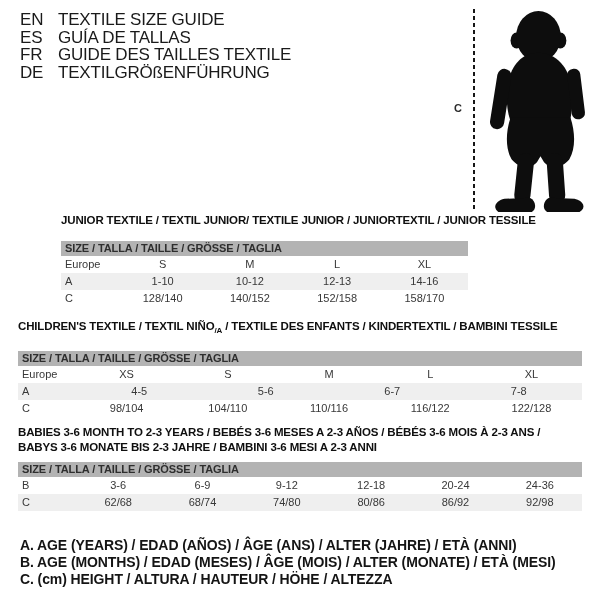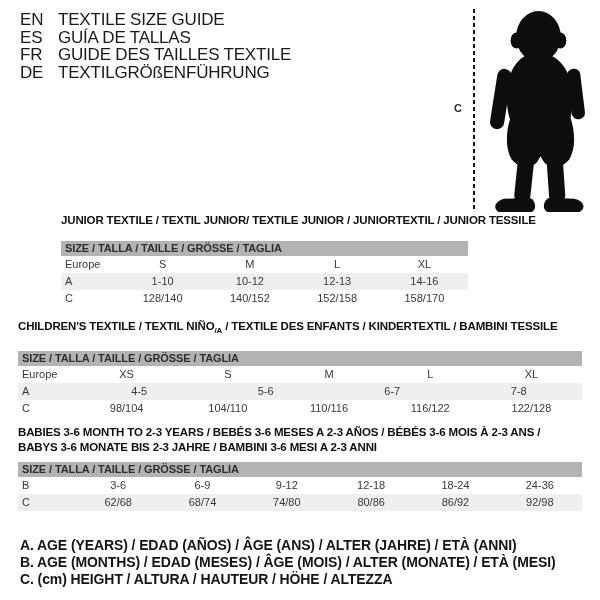--- a/index.html
+++ b/index.html
@@ -139,21 +139,21 @@
 <div class="section" id="section-2">
     <div class="title-line"><span>BABIES 3-6 MONTH TO 2-3 YEARS / BEBÉS 3-6 MESES A 2-3 AÑOS / BÉBÉS 3-6 MOIS À 2-3 ANS /</span></div>
     <div class="title-line"><span>BABYS 3-6 MONATE BIS 2-3 JAHRE / BAMBINI 3-6 MESI A 2-3 ANNI</span></div>
     <div class="size-bar">SIZE / TALLA / TAILLE / GRÖSSE / TAGLIA</div>
     <div class="t-row">
       <span class="row-label">B</span>
       <span class="cell">3-6</span>
       <span class="cell">6-9</span>
       <span class="cell">9-12</span>
       <span class="cell">12-18</span>
-      <span class="cell">18-24</span>
+      <span class="cell">20-24</span>
       <span class="cell">24-36</span>
     </div>
     <div class="t-row shaded">
       <span class="row-label">C</span>
       <span class="cell">62/68</span>
       <span class="cell">68/74</span>
       <span class="cell">74/80</span>
       <span class="cell">80/86</span>
       <span class="cell">86/92</span>
       <span class="cell">92/98</span>

